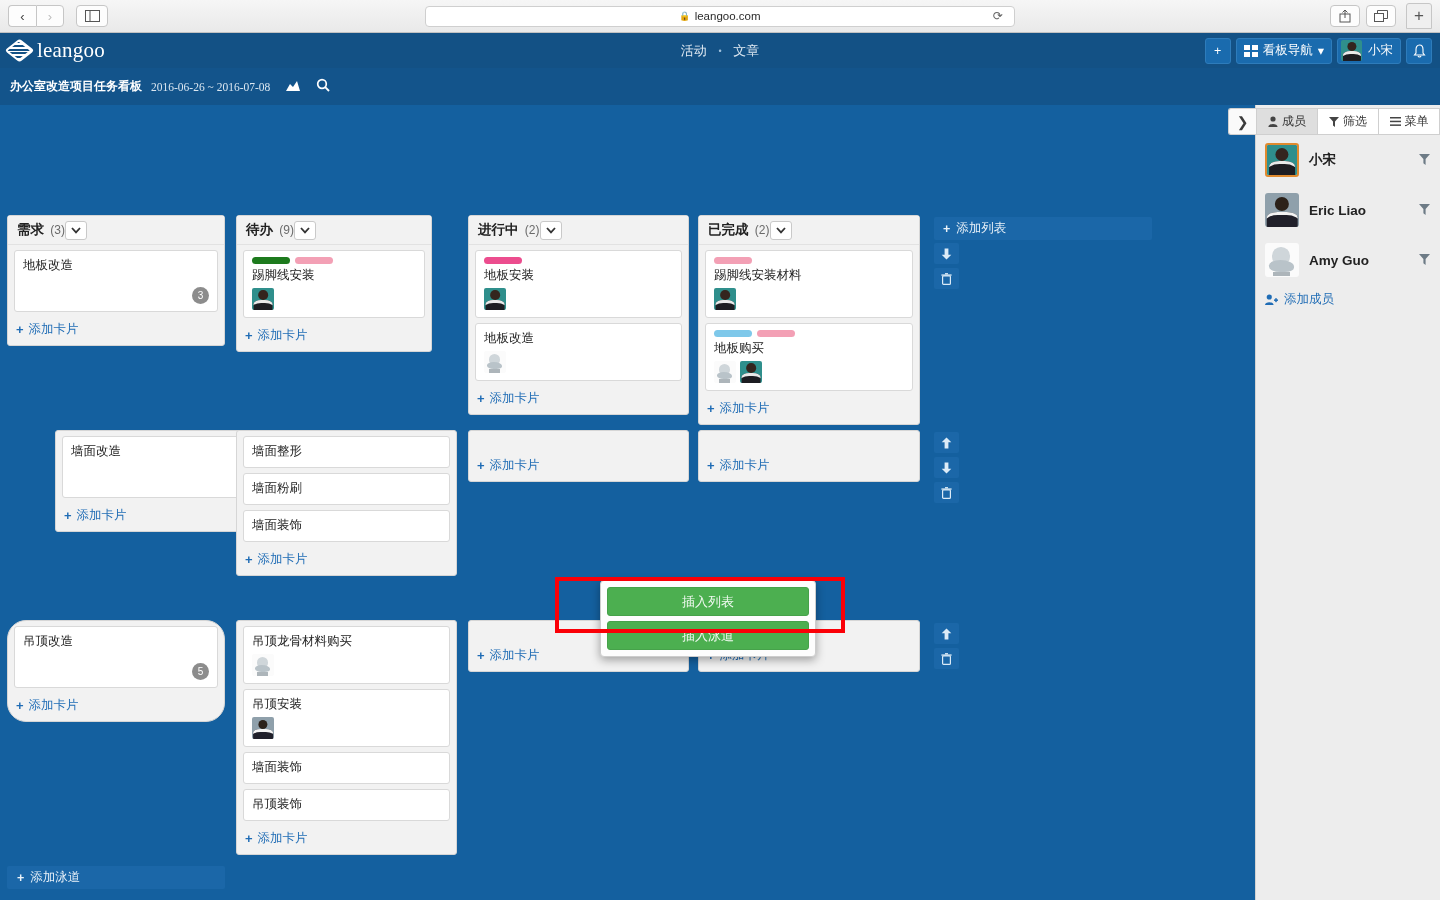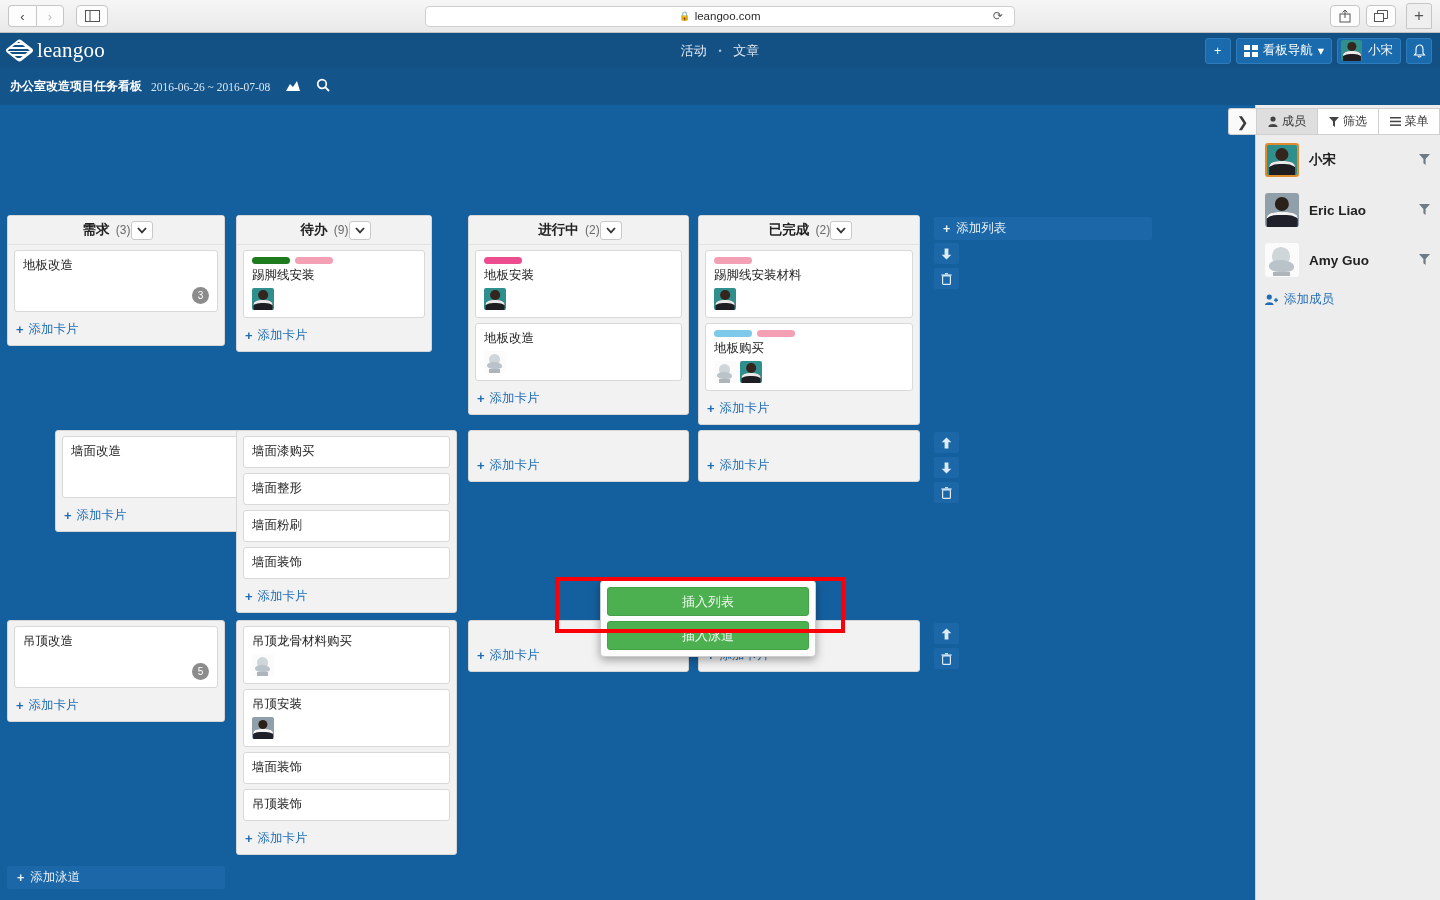--- a/index.html
+++ b/index.html
@@ -83,21 +83,21 @@
     position: relative; width:1440px; height: 828px; background:#14609f; overflow:hidden;
   }
 
   .board-canvas { position:absolute; left:0; top:0; width: 1255px; height:828px; }
 
   
   .list {
     background:#f2f2f2; border:1px solid #d6d6d6; border-radius:3px;
   }
   .list-header {
-    height: 29px; display:flex; align-items:center; justify-content:center;
+    height: 29px; display:flex; align-items:center; justify-content:flex-start;
     padding: 0 6px 0 9px; background:#f2f2f2; border-bottom:1px solid #e2e2e2;
   }
   .list-title { font-size:13.5px; font-weight:bold; color:#222; }
   .list-count { font-size:12px; font-weight:normal; color:#6a6a6a; margin-left:3px;}
   .caret-btn {
     width:22px; height:19px; background:#fff; border:1px solid #c9c9c9; border-radius:3px;
     display:flex; align-items:center; justify-content:center; font-size:9px; color:#333;
   }
   .cards { padding: 5px 6px 0 6px; }
   .card {
@@ -451,23 +451,20 @@
           </div>
         </div>
         <div class="add-card">
           <span class="pl">+</span>
           <span>添加卡片</span>
         </div>
       </div>
       <div class="list" style="position: absolute; left: 236px; width: 221px; top: 325px;">
         <div class="cards">
           <div class="card">
-            <div class="card-title">墙面漆购买</div>
-          </div>
-          <div class="card">
             <div class="card-title">墙面整形</div>
           </div>
           <div class="card">
             <div class="card-title">墙面粉刷</div>
           </div>
           <div class="card">
             <div class="card-title">墙面装饰</div>
           </div>
         </div>
         <div class="add-card">
@@ -482,21 +479,21 @@
           <span>添加卡片</span>
         </div>
       </div>
       <div class="list" style="position: absolute; left: 698px; width: 222px; top: 325px;">
         <div style="height: 22px;"></div>
         <div class="add-card">
           <span class="pl">+</span>
           <span>添加卡片</span>
         </div>
       </div>
-      <div class="list" style="position: absolute; left: 7px; width: 218px; top: 515px;">
+      <div class="list" style="position: absolute; left: 7px; width: 218px; top: 515px; border-radius: 19px;">
         <div class="cards">
           <div class="card lane-card">
             <div class="card-title">吊顶改造</div>
             <div class="card-badge">5</div>
           </div>
         </div>
         <div class="add-card">
           <span class="pl">+</span>
           <span>添加卡片</span>
         </div>

